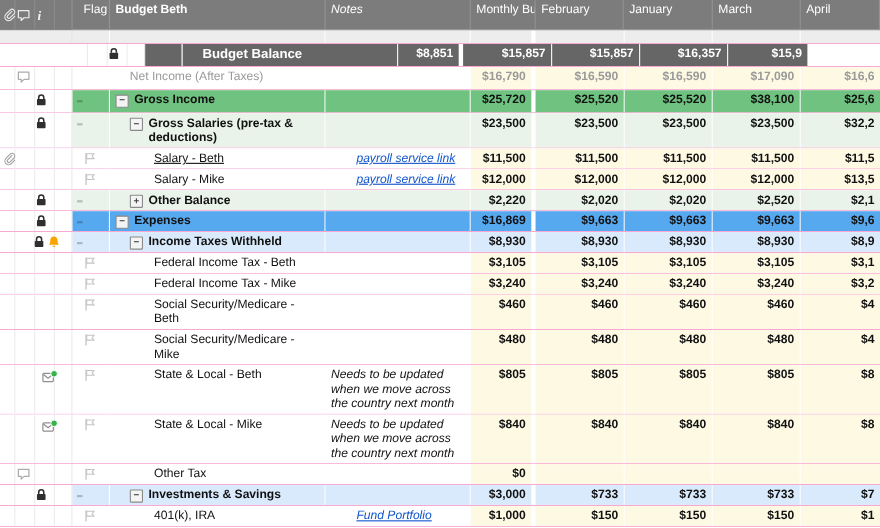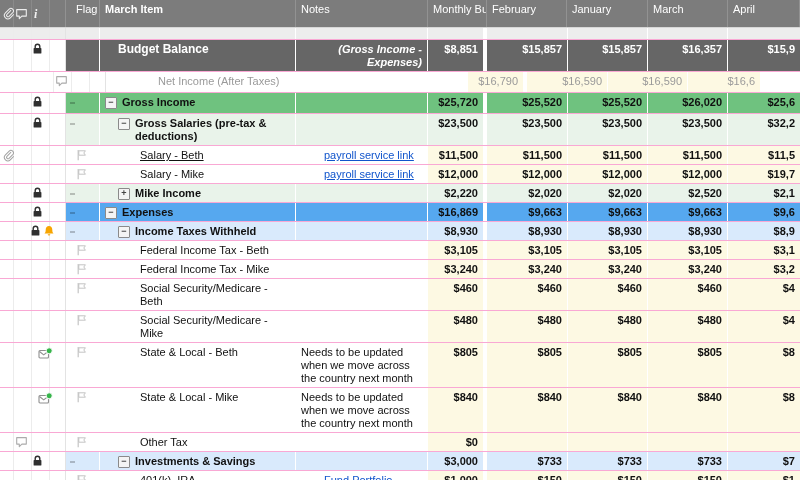--- a/index.html
+++ b/index.html
@@ -15,21 +15,21 @@
   .gut{
     width:66px;flex:none;position:relative;background-color:#fff;border-right:1px solid #e3e3e3;
     background-image:linear-gradient(#ececec,#ececec),linear-gradient(#ececec,#ececec),linear-gradient(#ececec,#ececec);
     background-size:1px 100%;background-position:13px 0,31px 0,49px 0;background-repeat:no-repeat;
   }
   .gic{position:absolute;top:3px;line-height:0;}
   
   .c{flex:none;border-right:1px solid #fff;padding:3px 5px 2px 5px;line-height:13px;overflow:hidden;background:#fff;}
   .c.flag{width:34px;padding-left:10px;position:relative;}
   .c.item{width:196px;display:flex;align-items:flex-start;}
-  .c.notes{width:132px;}
+  .c.notes{width:132px;font-style:italic;}
   .c.monthly{width:59px;border-right-width:4px;}
   .c.m0{width:81px;}
   .c.m1{width:80px;}
   .c.m2{width:80px;}
   .c.m3{width:72px;border-right:none;}
   .c.val{text-align:right;font-weight:700;white-space:nowrap;}
   
   .hd{display:flex;height:28px;background:#7c7c7c;color:#fff;border-bottom:1px solid #d7d7d7;box-sizing:border-box;}
   .hd>div{box-sizing:border-box;}
   .hd .c{background:transparent;border-right:1px solid #929292;font-weight:400;}
@@ -39,21 +39,21 @@
   .hd .info-glyph{font:italic 700 12px "Liberation Serif",serif;color:#f2f2f2;}
   
   .sp{min-height:12px;max-height:12px;}
   .sp .c,.sp.row{background:#ededed;}
   .sp .gut{background-color:#ededed;}
   
   .row.balance .c{background:#666666;color:#fff;}
   .row.balance .c.item{font-weight:700;font-size:12px;}
   .row.balance .c.notes{font-style:italic;font-weight:700;text-align:right;}
   .row.netincome{color:#9a9a9a;}
-  .row.netincome .c.val{background:#fdf9e3;font-weight:400;color:#9a9a9a;}
+  .row.netincome .c.val{background:#fdf9e3;font-weight:700;color:#9a9a9a;}
   .row.green .c{background:#6fc27f;}
   .row.lightgreen .c{background:#e9f3ea;}
   .row.blue .c{background:#56a8ef;}
   .row.lightblue .c{background:#d9eafc;}
   .row.green .c.item,.row.lightgreen .c.item,.row.blue .c.item,.row.lightblue .c.item{font-weight:700;}
   .row.detail .c.val{background:#fdf9e3;}
   
   .exp{
     flex:none;width:10px;height:10px;margin:1px 5px 0 0;border:1px solid #8a8a8a;background:#f4f4f4;
     color:#444;font:700 9px/8px "Liberation Sans",sans-serif;text-align:center;border-radius:1px;cursor:pointer;
@@ -71,21 +71,21 @@
       <div class="gut">
         <span class="gic" style="left: 2px; top: 7px;"><svg width="12" height="13" viewBox="0 0 14 14">
             <path d="M10.6 3.1 5.8 7.9a1.7 1.7 0 0 0 2.4 2.4l4.3-4.3a2.9 2.9 0 0 0-4.1-4.1L4 6.3a4 4 0 0 0 5.7 5.7l4-4" fill="none" stroke="#ededed" stroke-width="1.2"></path>
           </svg></span>
         <span class="gic" style="left: 15px; top: 8px;"><svg width="13" height="12" viewBox="0 0 14 13">
             <path d="M1.8 1.8h10.4v7H7.4L4.6 11.5V8.8H1.8z" fill="none" stroke="#ededed" stroke-width="1.2" stroke-linejoin="round"></path>
           </svg></span>
         <span class="gic" style="left: 34px; top: 7px;"><span class="info-glyph">i</span></span>
       </div>
       <div class="c flag">Flag</div>
-      <div class="c item">March Item</div>
+      <div class="c item">Budget Beth</div>
       <div class="c notes">Notes</div>
       <div class="c monthly val">Monthly Budget</div>
       <div class="c m1 val">February</div>
       <div class="c m0 val">January</div>
       <div class="c m2 val">March</div>
       <div class="c m3 val">April</div>
     </div>
     <div class="row sp">
       <div class="gut"></div>
       <div class="c flag"></div>
@@ -101,62 +101,62 @@
       <div class="gut">
         <span class="gic" style="left: 32px;"><svg width="11" height="12" viewBox="0 0 11 12">
             <path d="M3.2 5V3.6a2.3 2.3 0 0 1 4.6 0V5" fill="none" stroke="#2f2f2f" stroke-width="1.4"></path>
             <rect x="1.6" y="5" width="7.8" height="5.6" rx="0.7" fill="#2f2f2f"></rect>
           </svg></span>
       </div>
       <div class="c flag"></div>
       <div class="c item" style="padding-left: 18px;">
         <span class="itxt">Budget Balance</span>
       </div>
-      <div class="c notes"><span>(Gross Income - Expenses)</span></div>
       <div class="c val monthly">$8,851</div>
       <div class="c val m0">$15,857</div>
       <div class="c val m1">$15,857</div>
       <div class="c val m2">$16,357</div>
       <div class="c val m3">$15,9</div>
     </div>
     <div class="row netincome h21">
       <div class="gut">
         <span class="gic" style="left: 15px;"><svg width="13" height="12" viewBox="0 0 14 13">
             <path d="M1.8 1.8h10.4v7H7.4L4.6 11.5V8.8H1.8z" fill="none" stroke="#ababab" stroke-width="1.2" stroke-linejoin="round"></path>
           </svg></span>
       </div>
       <div class="c flag"></div>
       <div class="c item" style="padding-left: 18px;">
         <span class="itxt">Net Income (After Taxes)</span>
       </div>
       <div class="c notes"></div>
       <div class="c val monthly">$16,790</div>
       <div class="c val m0">$16,590</div>
       <div class="c val m1">$16,590</div>
+      <div class="c val m2">$17,090</div>
       <div class="c val m3">$16,6</div>
     </div>
     <div class="row green h21">
       <div class="gut">
         <span class="gic" style="left: 32px;"><svg width="11" height="12" viewBox="0 0 11 12">
             <path d="M3.2 5V3.6a2.3 2.3 0 0 1 4.6 0V5" fill="none" stroke="#2f2f2f" stroke-width="1.4"></path>
             <rect x="1.6" y="5" width="7.8" height="5.6" rx="0.7" fill="#2f2f2f"></rect>
           </svg></span>
       </div>
       <div class="c flag">
         <span class="flagdash"></span>
       </div>
       <div class="c item" style="padding-left: 5px;">
         <span class="exp">−</span>
         <span class="itxt">Gross Income</span>
       </div>
       <div class="c notes"></div>
       <div class="c val monthly">$25,720</div>
       <div class="c val m0">$25,520</div>
       <div class="c val m1">$25,520</div>
-      <div class="c val m2">$26,020</div>
+      <div class="c val m2">$38,100</div>
       <div class="c val m3">$25,6</div>
     </div>
     <div class="row lightgreen">
       <div class="gut">
         <span class="gic" style="left: 32px;"><svg width="11" height="12" viewBox="0 0 11 12">
             <path d="M3.2 5V3.6a2.3 2.3 0 0 1 4.6 0V5" fill="none" stroke="#2f2f2f" stroke-width="1.4"></path>
             <rect x="1.6" y="5" width="7.8" height="5.6" rx="0.7" fill="#2f2f2f"></rect>
           </svg></span>
       </div>
       <div class="c flag">
@@ -204,35 +204,35 @@
           </svg></span>
       </div>
       <div class="c item" style="padding-left: 40px;">
         <span class="itxt">Salary - Mike</span>
       </div>
       <div class="c notes"><span class="link">payroll service link</span></div>
       <div class="c val monthly">$12,000</div>
       <div class="c val m0">$12,000</div>
       <div class="c val m1">$12,000</div>
       <div class="c val m2">$12,000</div>
-      <div class="c val m3">$19,7</div>
+      <div class="c val m3">$13,5</div>
     </div>
     <div class="row lightgreen">
       <div class="gut">
         <span class="gic" style="left: 32px;"><svg width="11" height="12" viewBox="0 0 11 12">
             <path d="M3.2 5V3.6a2.3 2.3 0 0 1 4.6 0V5" fill="none" stroke="#2f2f2f" stroke-width="1.4"></path>
             <rect x="1.6" y="5" width="7.8" height="5.6" rx="0.7" fill="#2f2f2f"></rect>
           </svg></span>
       </div>
       <div class="c flag">
         <span class="flagdash"></span>
       </div>
       <div class="c item" style="padding-left: 18px;">
         <span class="exp">+</span>
-        <span class="itxt">Mike Income</span>
+        <span class="itxt">Other Balance</span>
       </div>
       <div class="c notes"></div>
       <div class="c val monthly">$2,220</div>
       <div class="c val m0">$2,020</div>
       <div class="c val m1">$2,020</div>
       <div class="c val m2">$2,520</div>
       <div class="c val m3">$2,1</div>
     </div>
     <div class="row blue">
       <div class="gut">

